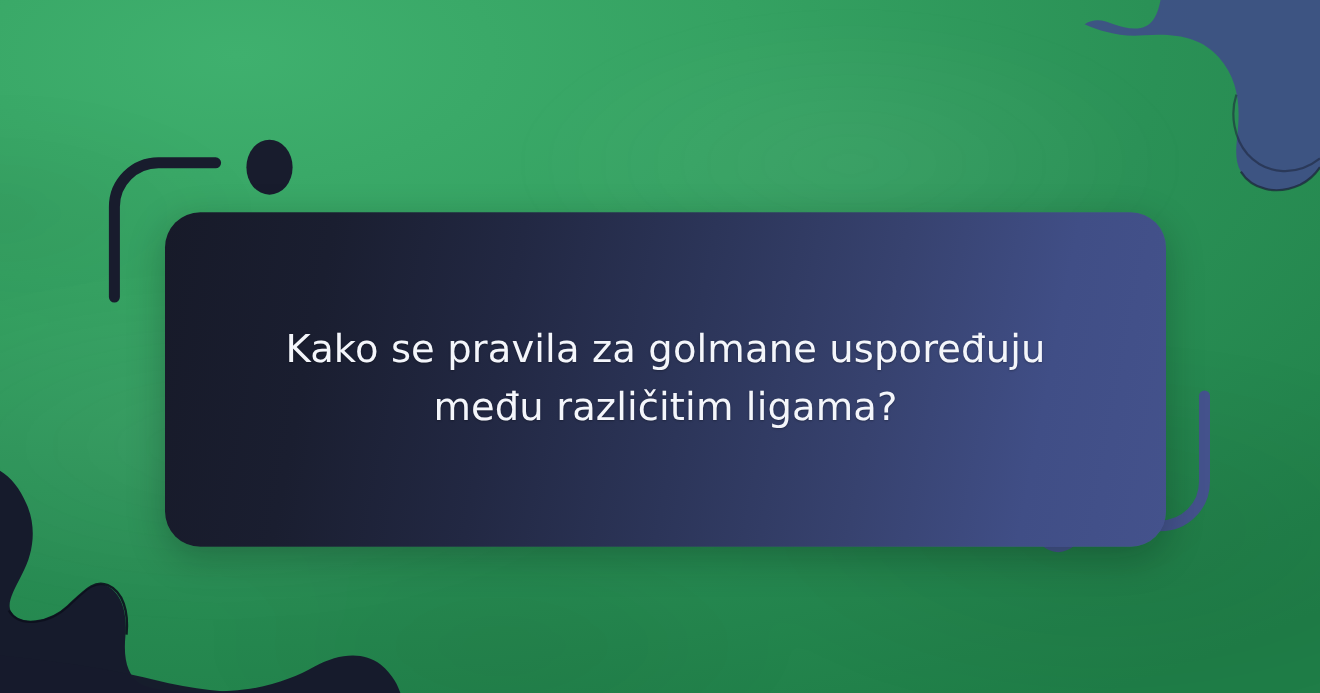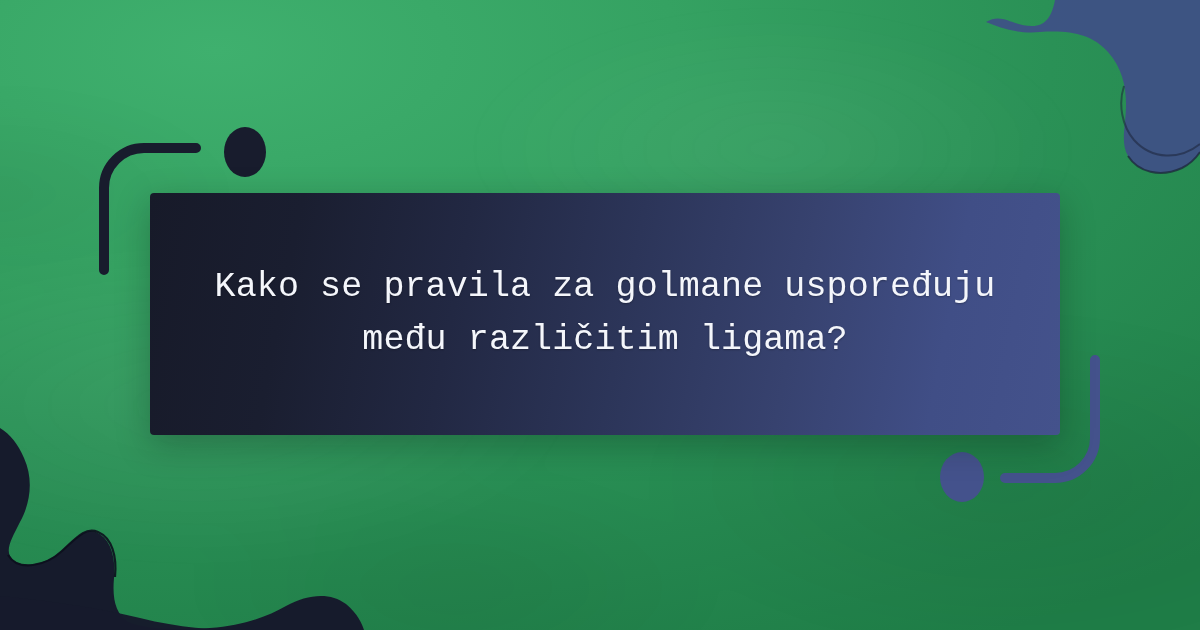--- a/index.html
+++ b/index.html
@@ -48,37 +48,36 @@
     width: 1200px;
     height: 630px;
   }
 
   
   .card {
     position: absolute;
     left: 150px;
     top: 193px;
     width: 910px;
-    height: 242px;
-    border-radius: 4px;
+    height: 304px;
+    border-radius: 32px;
     background: linear-gradient(101deg,
         #171a29 0%,
         #1a1e30 16%,
         #222843 34%,
         #2c3559 52%,
         #37426f 70%,
         #404e86 86%,
         #44528c 100%);
     box-shadow: 0 10px 34px rgba(8, 22, 14, .28);
     display: flex;
     align-items: center;
     justify-content: center;
     box-sizing: border-box;
     padding: 18px 58px;
-    font-family: Liberation Mono, monospace;
   }
 
   .card-title {
     margin: 0;
     color: #f4f6fb;
     font-size: 35px;
     font-weight: 400;
     line-height: 1.52;
     text-align: center;
     letter-spacing: .1px;

